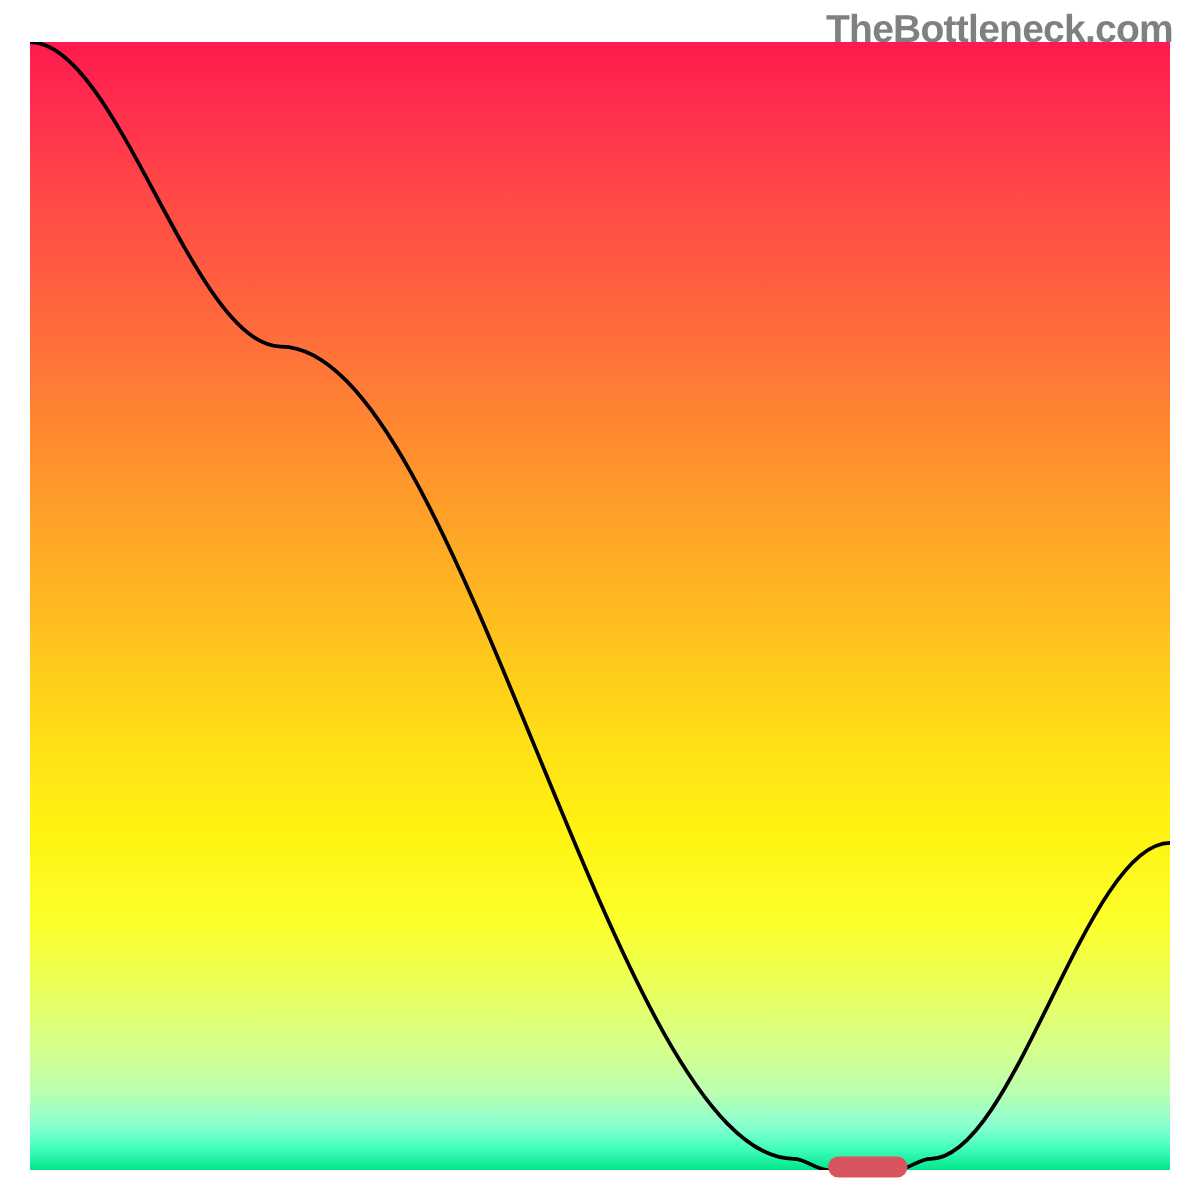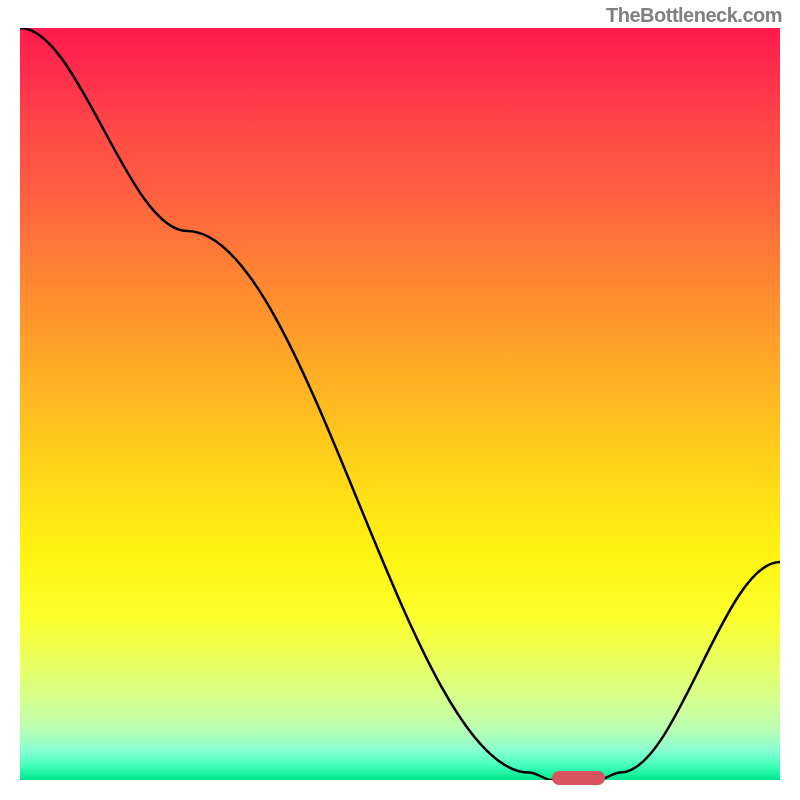--- a/index.html
+++ b/index.html
@@ -8,21 +8,21 @@
     height: 800px;
     background: #fff;
     font-family: Arial, sans-serif;
     position: relative;
     overflow: hidden;
   }
   .watermark {
     position: absolute;
     top: 4px;
     right: 18px;
-    font-size: 20px;
+    font-size: 26px;
     font-weight: bold;
     color: #808080;
     letter-spacing: -0.5px;
   }
   .plot-area {
     position: absolute;
     left: 20px;
     top: 28px;
     width: 760px;
     height: 752px;

